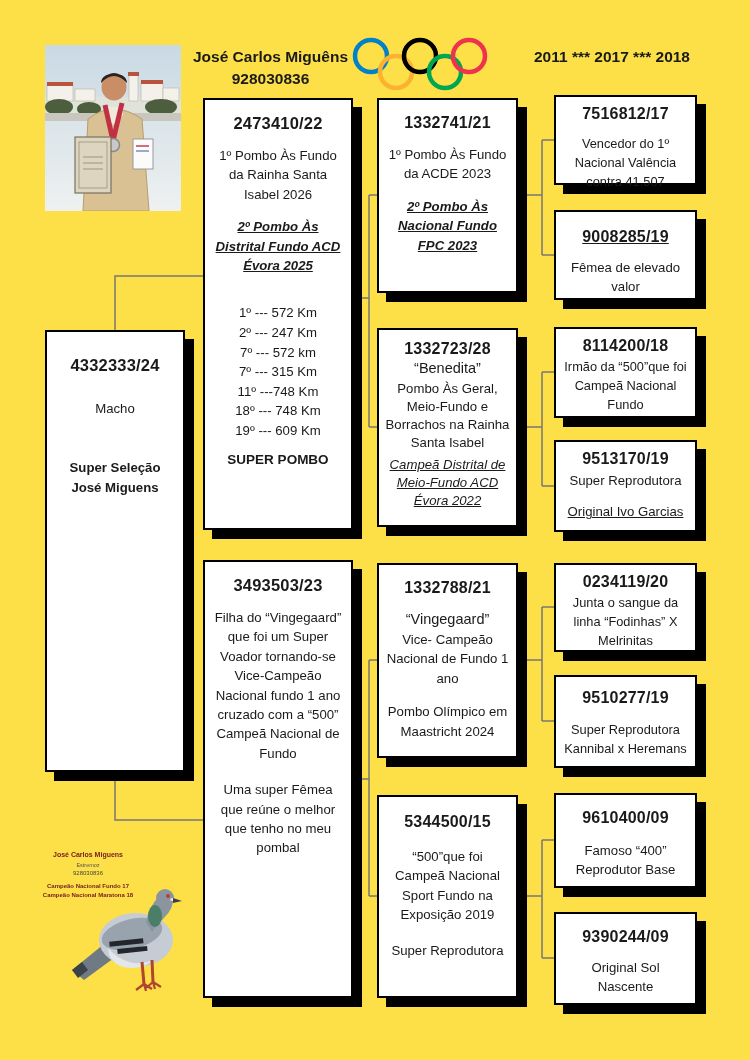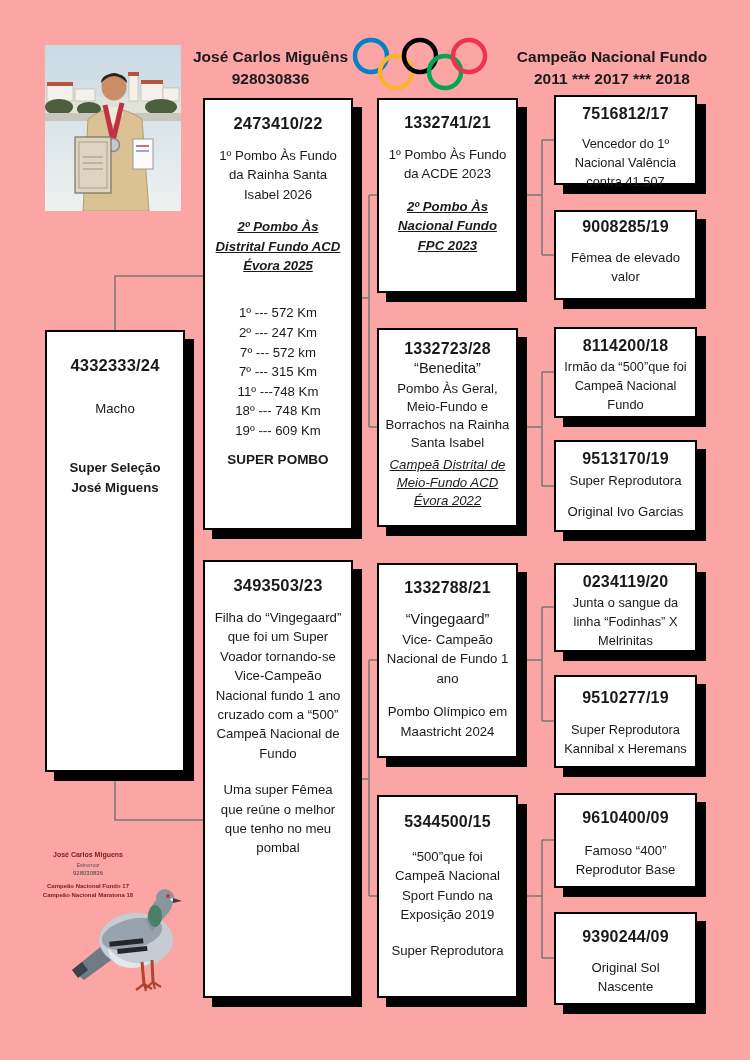--- a/index.html
+++ b/index.html
@@ -1,34 +1,34 @@
 <!DOCTYPE html>
 <html><head>
 <meta charset="utf-8">
 <style>
   html,body{margin:0;padding:0;background:#9a9a9a;}
   .page{
-    position:relative;width:750px;height:1060px;background:#fca5a5;
+    position:relative;width:750px;height:1060px;background:#fde047;
     font-family:"Liberation Sans","DejaVu Sans",sans-serif;color:#1a1a1a;
     overflow:hidden;margin:0 auto;
   }
   svg.connectors{position:absolute;left:0;top:0;z-index:1;}
   .pbox{
     position:absolute;z-index:2;background:#fff;border:2px solid #000;
     box-shadow:9px 9px 0 0 #000;box-sizing:border-box;text-align:center;
     padding:8px 8px;
   }
   .ring{font-weight:bold;font-size:16.5px;letter-spacing:.2px;margin-top:6px;}
   .ring.sm{font-size:16px;margin-top:2px;}
   .bname{font-weight:normal;font-size:14.5px;margin-top:8px;}
   .txt{font-size:13.2px;line-height:1.47;margin-top:13px;}
   .txt.t0{margin-top:3px;}
   .tight{line-height:1.36;margin-top:4px;}
   .hl{font-weight:bold;font-style:italic;text-decoration:underline;}
-  .ul{}
+  .ul{text-decoration:underline;}
   .bold{font-weight:bold;}
   .results{font-size:13.2px;line-height:1.48;margin-top:28px;}
   .footerbold{font-weight:bold;font-size:13.5px;margin-top:12px;}
   .hdr{position:absolute;z-index:3;text-align:center;font-weight:bold;font-size:15.5px;line-height:1.45;}
   .photo,.rings,.pigeon{position:absolute;z-index:3;}
   .caption{position:absolute;z-index:4;width:100px;text-align:center;line-height:1.5;}
   .caption .c1{font-size:7px;font-weight:bold;color:#7c2020;}
   .caption .c2{font-size:5.5px;color:#555;}
   .caption .c3{font-size:6px;color:#444;margin-bottom:4px;}
   .caption .c4,.caption .c5{font-size:6px;font-weight:bold;color:#7c2020;}
@@ -104,21 +104,20 @@
     <g fill="none" stroke-width="4.5">
       <circle cx="23" cy="20" r="16" stroke="#0081C8"></circle>
       <circle cx="48" cy="36" r="16" stroke="#FCB131"></circle>
       <circle cx="72" cy="20" r="16" stroke="#000000"></circle>
       <circle cx="97" cy="36" r="16" stroke="#00A651"></circle>
       <circle cx="121" cy="20" r="16" stroke="#EE334E"></circle>
     </g>
   </svg>
 
   <div class="hdr" style="left:498px;top:46px;width:228px;">
-    <div>Campeão Nacional Fundo</div>
     <div>2011 *** 2017 *** 2018</div>
   </div>
 
   <div class="pbox" style="left:45px;top:330px;width:140px;height:442px;">
     <div class="ring" style="margin-top:16px;">4332333/24</div>
     <div class="txt" style="margin-top:24px;">Macho</div>
     <div class="txt bold" style="margin-top:40px;">
       <div>Super Seleção</div>
       <div>José Miguens</div>
     </div>
@@ -171,21 +170,21 @@
     <div class="txt" style="margin-top:16px;">“500”que foi Campeã Nacional Sport Fundo na Exposição 2019</div>
     <div class="txt" style="margin-top:16px;">Super Reprodutora</div>
   </div>
 
   <div class="pbox" style="left:554px;top:95px;width:143px;height:90px;padding:6px 8px;">
     <div class="ring sm">7516812/17</div>
     <div class="txt t0" style="font-size:12.8px;margin-top:12px;">Vencedor do 1º Nacional Valência contra 41.507</div>
   </div>
 
   <div class="pbox" style="left:554px;top:210px;width:143px;height:90px;padding:6px 8px;">
-    <div class="ring sm" style="margin-top:0;">9008285/19</div>
+    <div class="ring sm" style="margin-top:10px;text-decoration:underline;">9008285/19</div>
     <div class="txt" style="margin-top:12px;">Fêmea de elevado valor</div>
   </div>
 
   <div class="pbox" style="left:554px;top:327px;width:143px;height:91px;padding:6px 8px;">
     <div class="ring sm">8114200/18</div>
     <div class="txt t0" style="font-size:12.8px;">Irmão da “500”que foi Campeã Nacional Fundo</div>
   </div>
 
   <div class="pbox" style="left:554px;top:440px;width:143px;height:92px;padding:6px 8px;">
     <div class="ring sm">9513170/19</div>

